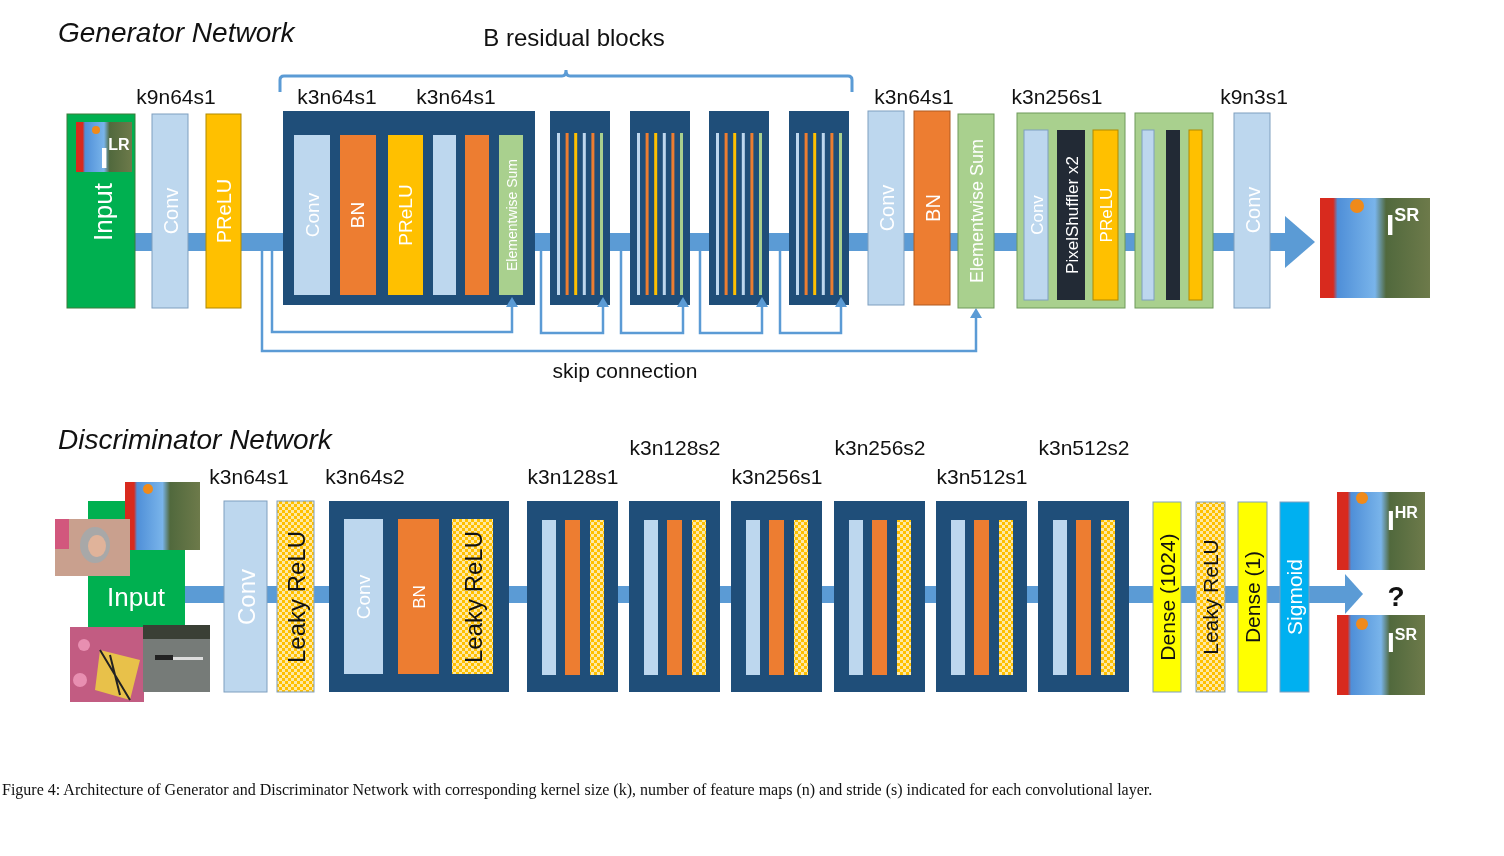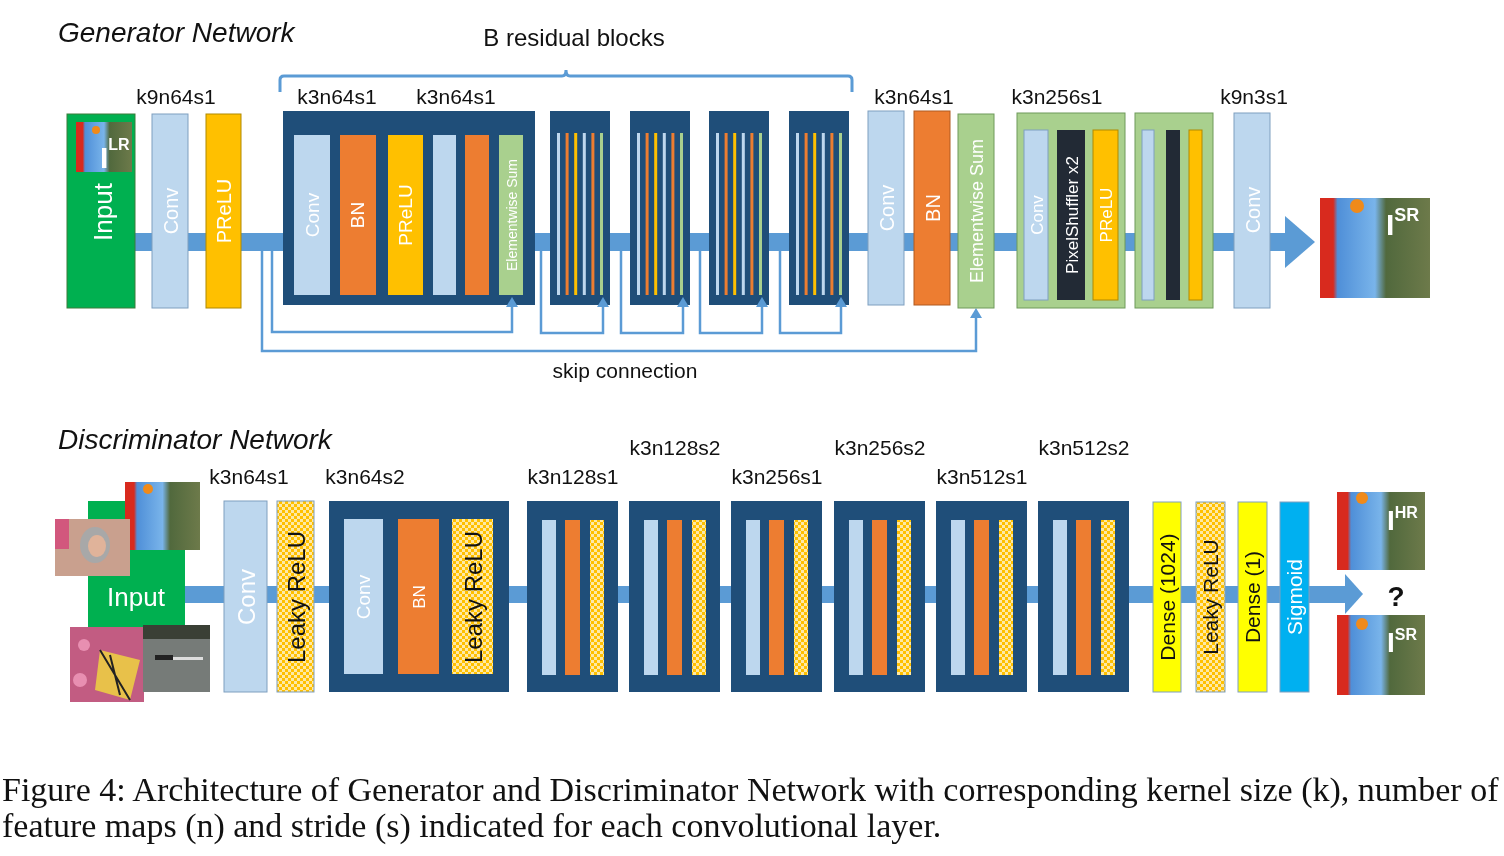--- a/index.html
+++ b/index.html
@@ -1,18 +1,18 @@
 <!DOCTYPE html>
 <html><head>
 <meta charset="utf-8">
 <style>
   html,body{margin:0;padding:0;background:#ffffff;}
   body{width:1504px;height:856px;position:relative;overflow:hidden;font-family:"Liberation Sans",sans-serif;}
   #diagram{position:absolute;left:0;top:0;width:1504px;height:760px;}
-  .caption{position:absolute;left:2px;top:772px;width:1500px;font-family:"Liberation Serif",serif;font-size:34px;line-height:36px;color:#111;}
+  .caption{position:absolute;left:2px;top:772px;width:1500px;font-family:"Liberation Serif",serif;font-size:16px;line-height:36px;color:#111;}
   svg text{font-family:"Liberation Sans",sans-serif;}
 </style>
 </head>
 <body>
 
 <svg id="diagram" width="1504" height="760" viewBox="0 0 1504 760" xmlns="http://www.w3.org/2000/svg">
   <defs>
     <pattern id="checker" width="6" height="6" patternUnits="userSpaceOnUse">
       <rect width="6" height="6" fill="#fde9a6"></rect>
       <rect width="3" height="3" fill="#ffc000"></rect>

